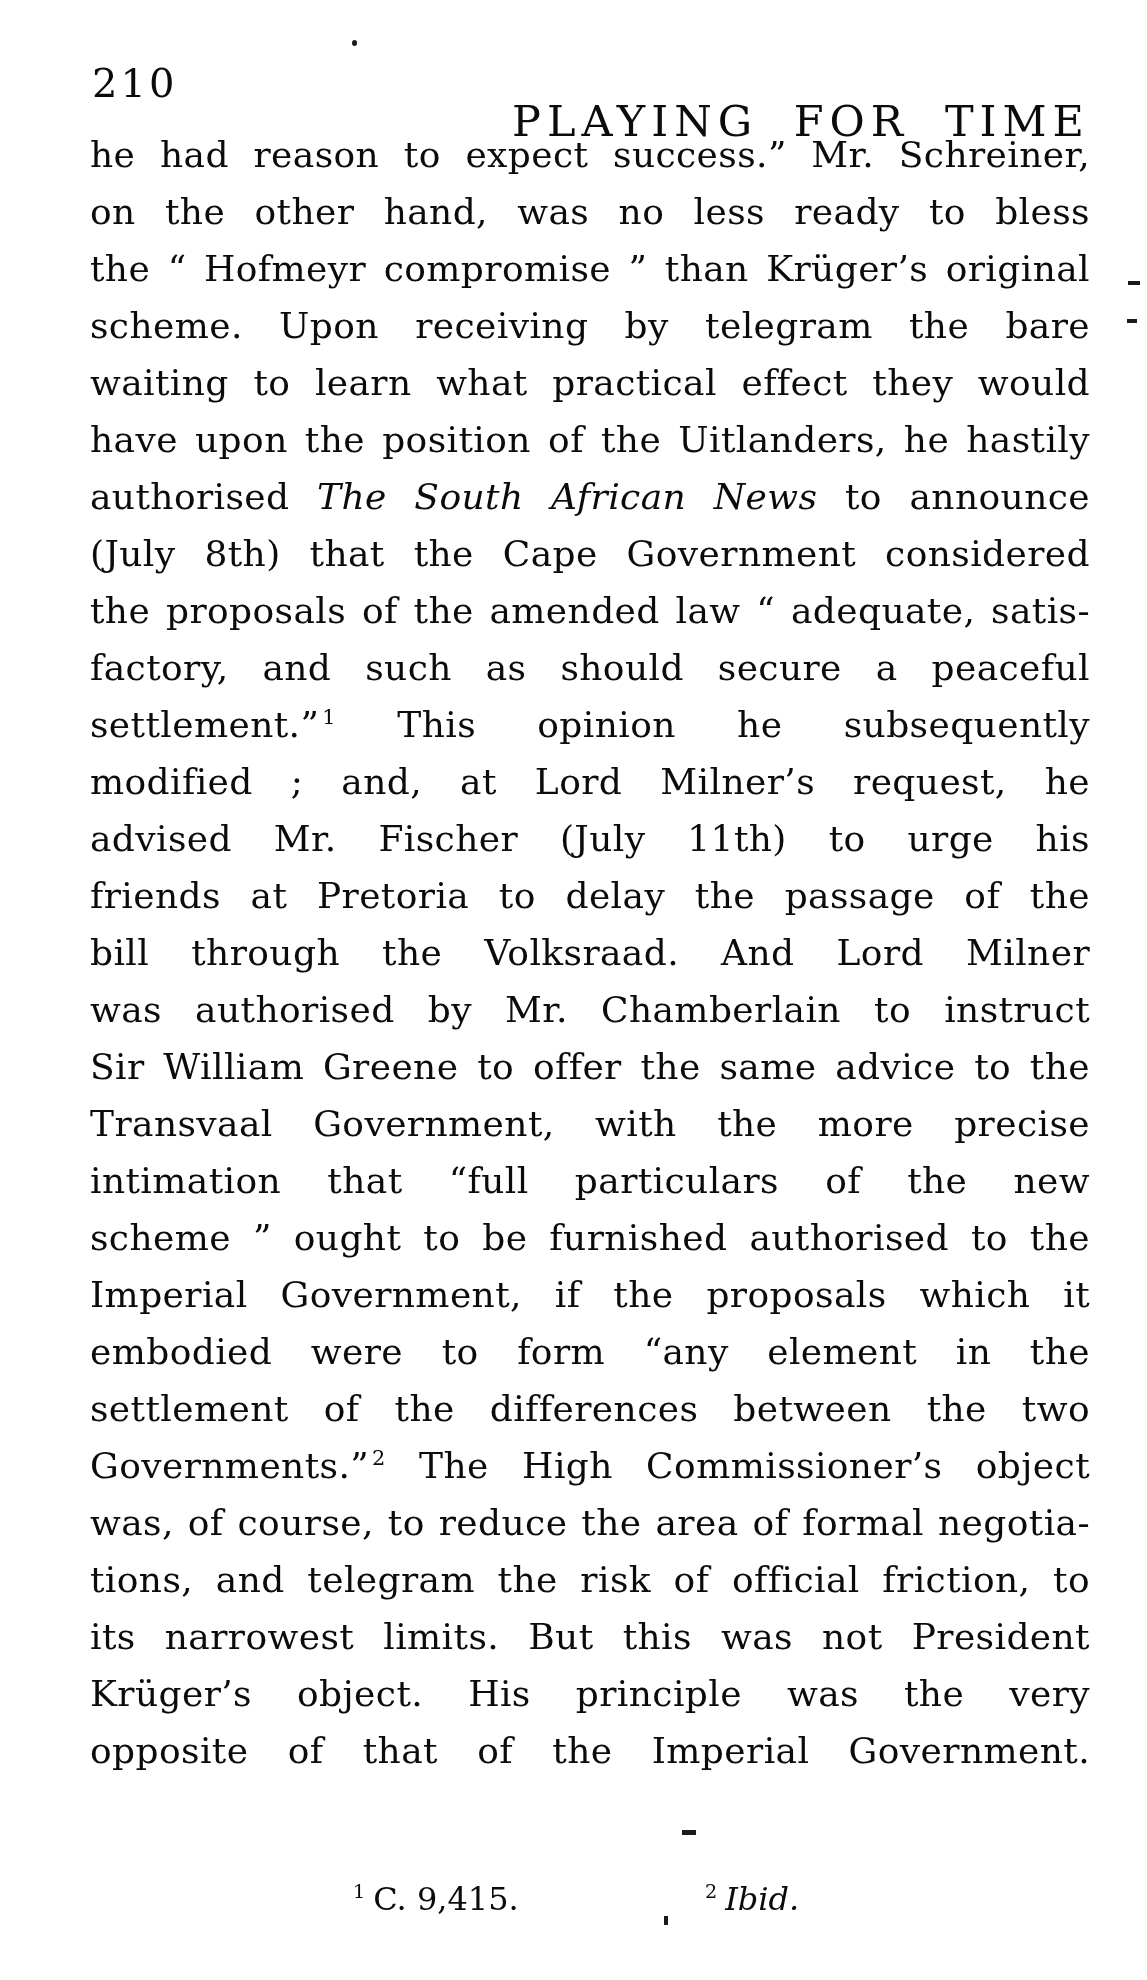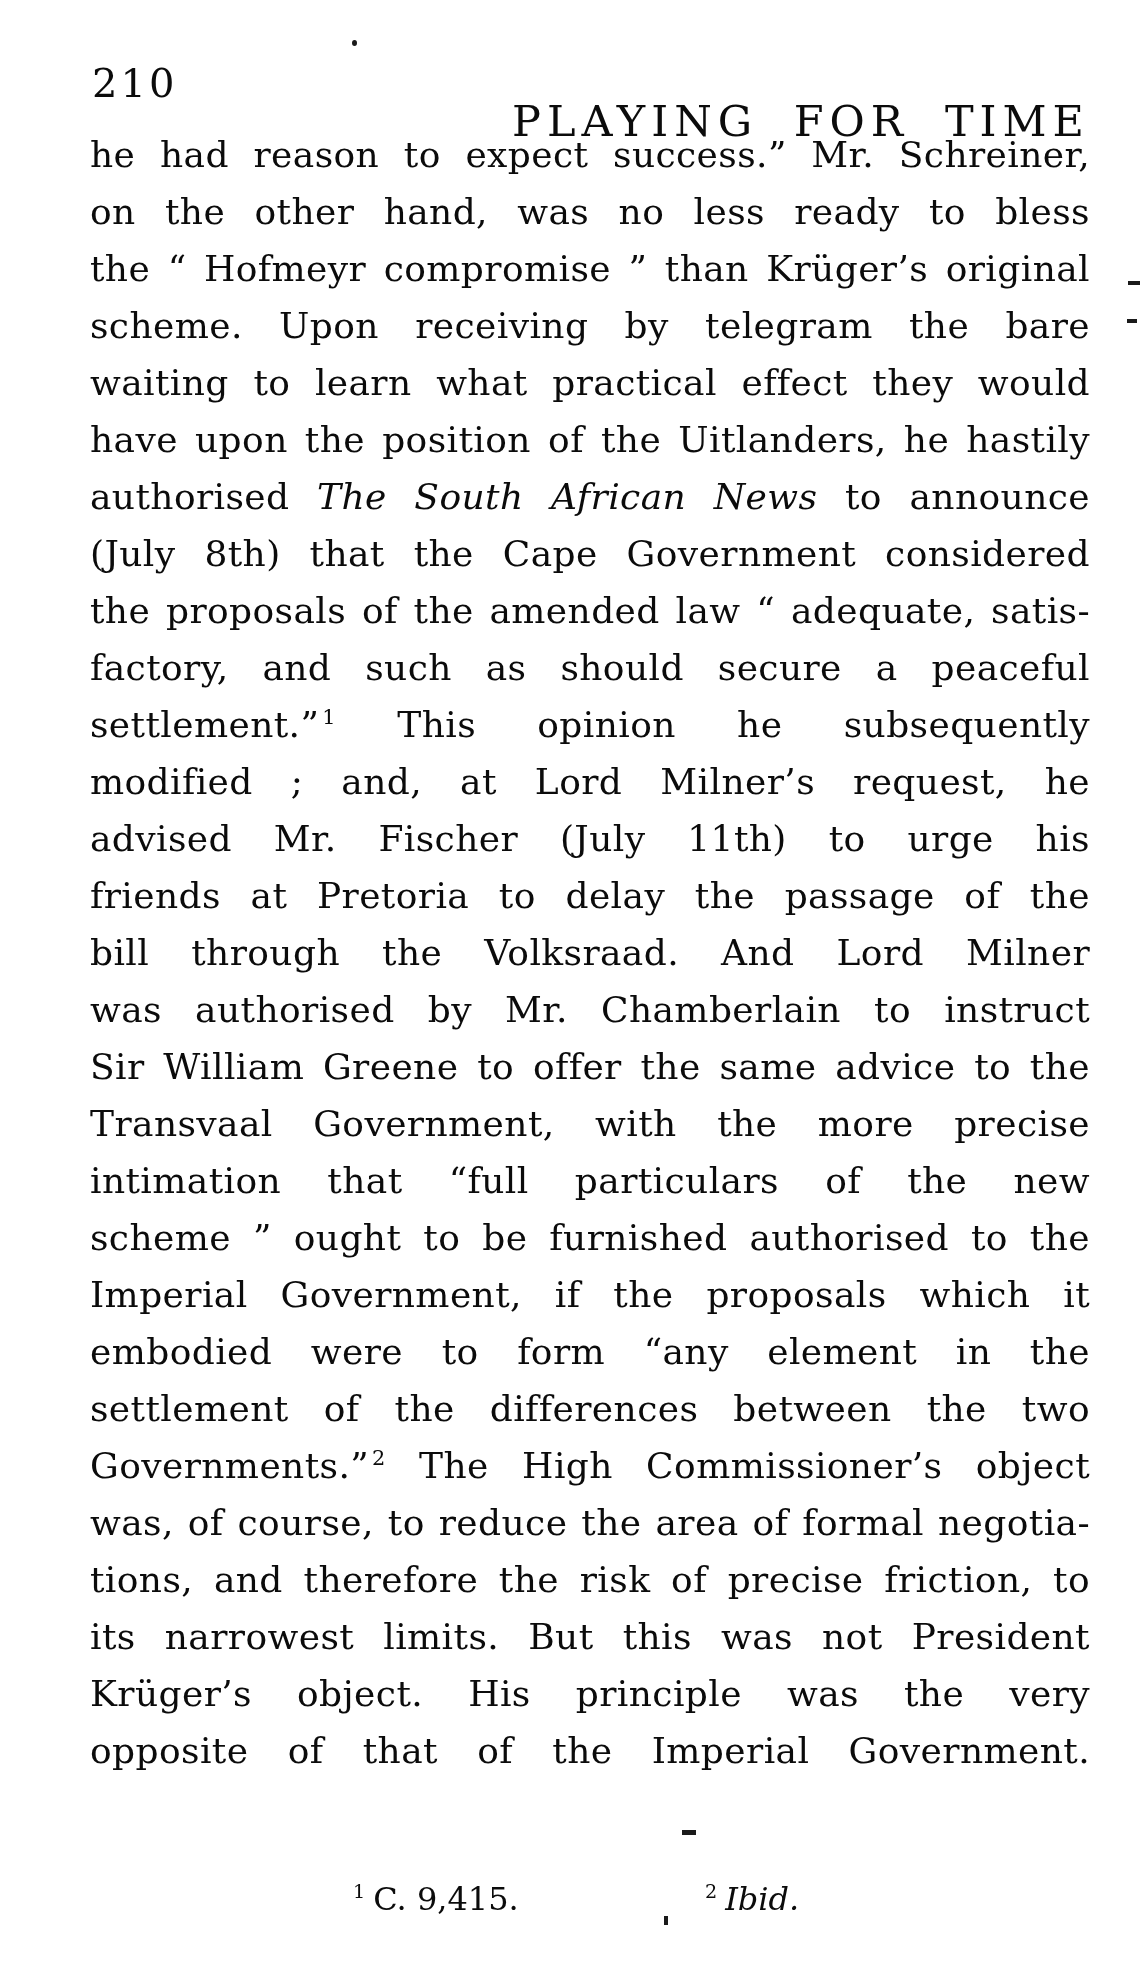--- a/index.html
+++ b/index.html
@@ -122,21 +122,21 @@
       <div class="line">was authorised by Mr. Chamberlain to instruct</div>
       <div class="line">Sir William Greene to offer the same advice to the</div>
       <div class="line">Transvaal Government, with the more precise</div>
       <div class="line">intimation that “full particulars of the new</div>
       <div class="line">scheme ” ought to be furnished authorised to the</div>
       <div class="line">Imperial Government, if the proposals which it</div>
       <div class="line">embodied were to form “any element in the</div>
       <div class="line">settlement of the differences between the two</div>
       <div class="line"><span>Governments.”</span><sup>2</sup><span> The High Commissioner’s object</span></div>
       <div class="line">was, of course, to reduce the area of formal negotia-</div>
-      <div class="line">tions, and therefore the risk of precise friction, to</div>
+      <div class="line">tions, and telegram the risk of official friction, to</div>
       <div class="line">its narrowest limits. But this was not President</div>
       <div class="line">Krüger’s object. His principle was the very</div>
       <div class="line">opposite of that of the Imperial Government.</div>
     </div>
 
   <div class="footnotes" id="footnotes">
       <span class="fn fn-0"><sup>1</sup><span>C. 9,415.</span></span>
       <span class="fn fn-1"><sup>2</sup><span class="italic">Ibid.</span></span>
     </div>
 

